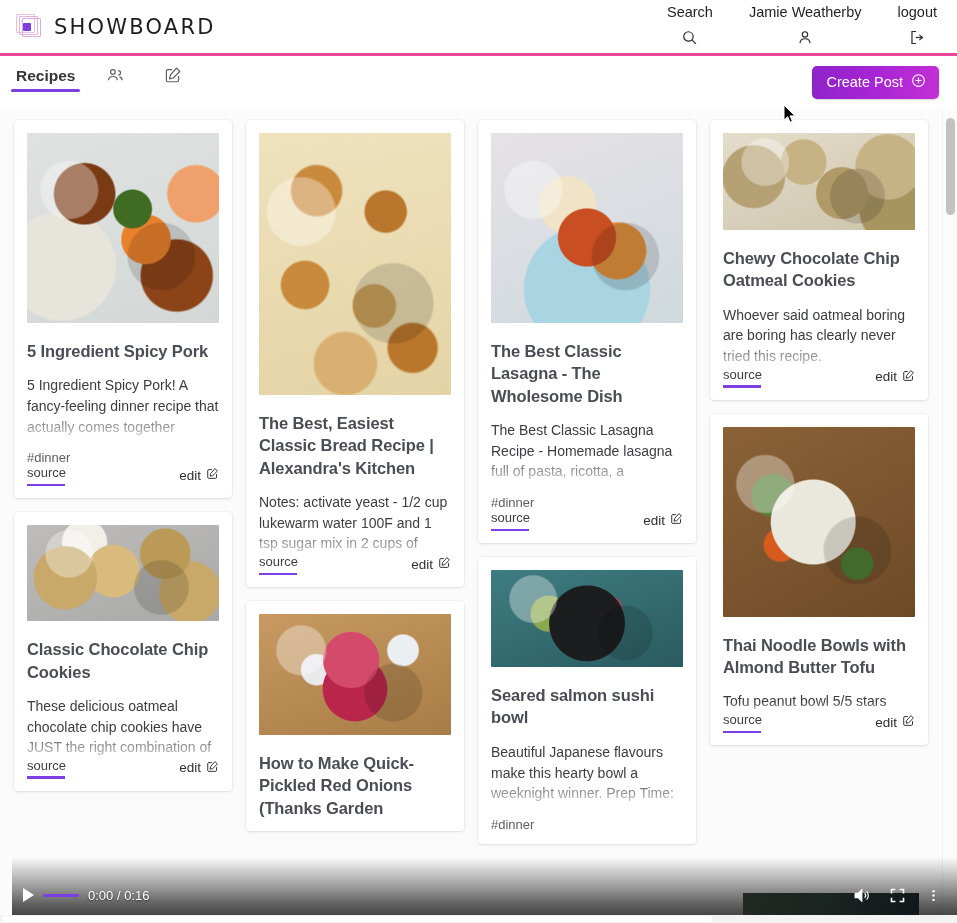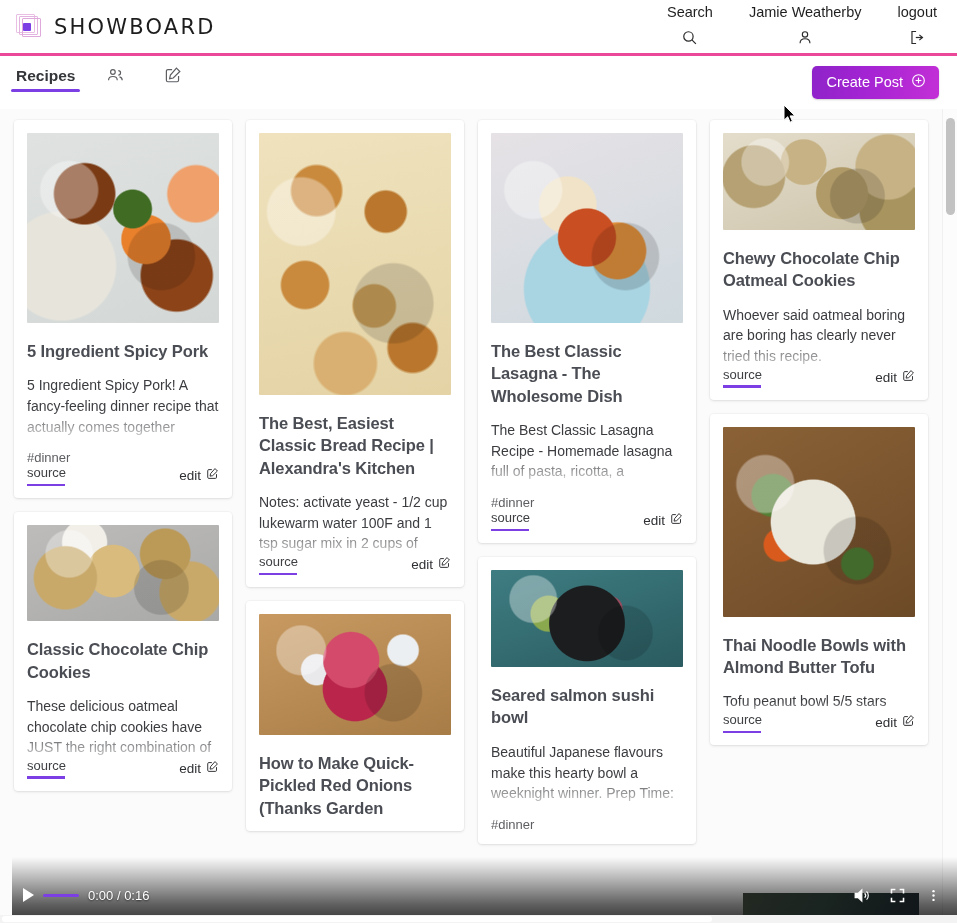--- a/index.html
+++ b/index.html
@@ -120,21 +120,21 @@
   }
   .src {
     font-size: 13px; color: #3f4044; position: relative; cursor: pointer;
     padding-bottom: 6px;
   }
   .src::after {
     content: ""; position: absolute; left: 0; width: 38px; bottom: 0; height: 2.5px;
     background: #7b3fe4;
   }
   .edit {
-    font-size: 13.5px; color: #2f3033; display: flex; align-items: flex-end; gap: 5px;
+    font-size: 13.5px; color: #2f3033; display: flex; align-items: center; gap: 5px;
     cursor: pointer; padding-bottom: 3px;
   }
 
   
   .ph { position: relative; overflow: hidden; }
   .ph::after {
     content: ""; position: absolute; inset: 0;
     background-image:
       radial-gradient(circle at 22% 30%, rgba(255,255,255,.35) 0 14%, transparent 15%),
       radial-gradient(circle at 70% 65%, rgba(0,0,0,.14) 0 18%, transparent 19%);

